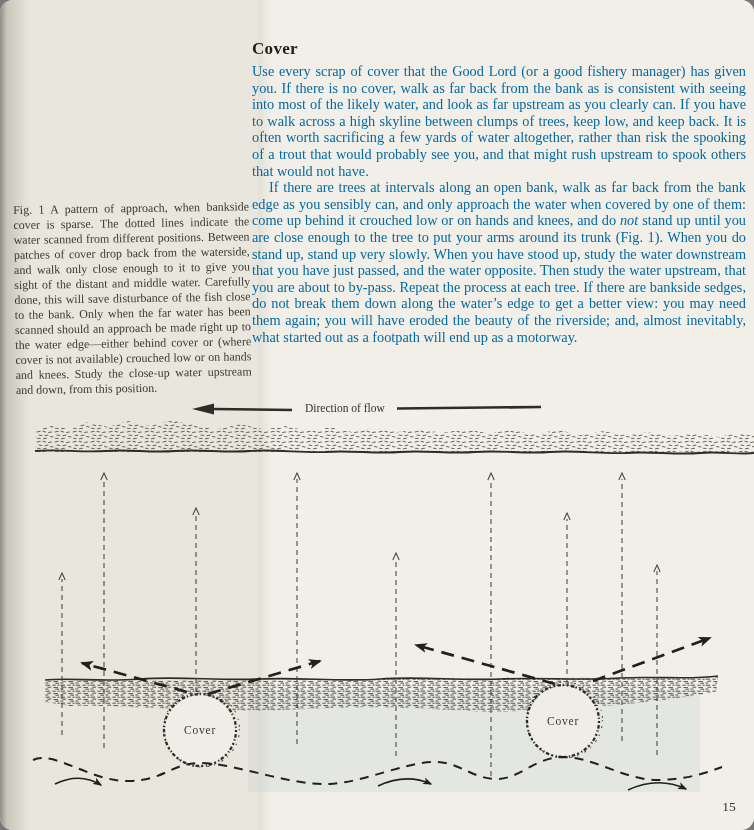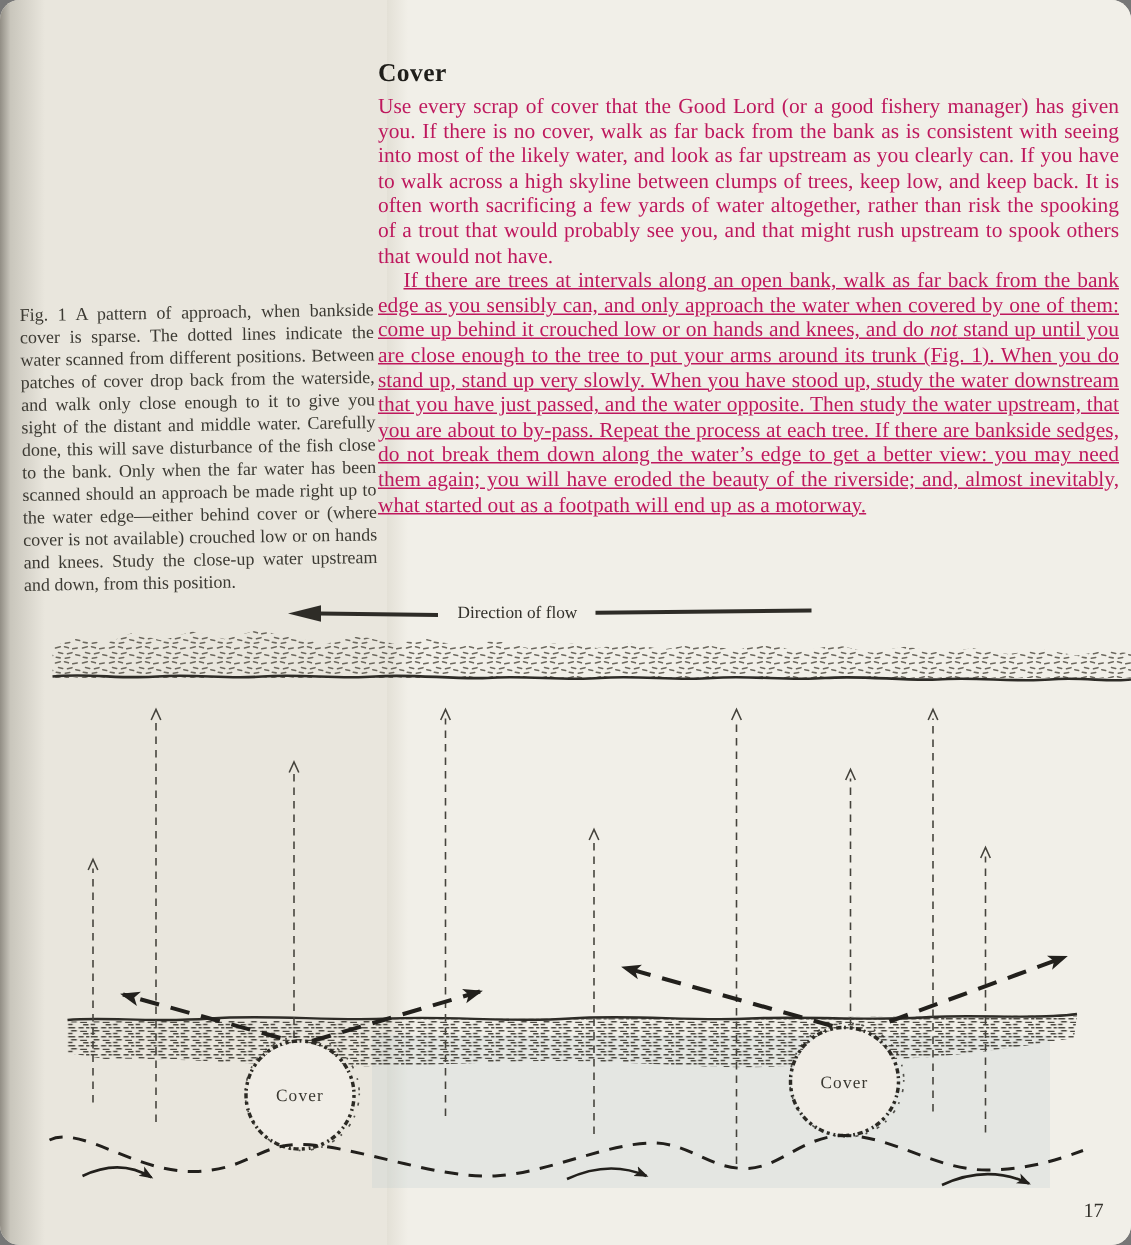--- a/index.html
+++ b/index.html
@@ -20,25 +20,25 @@
   .cool-patch{
     position:absolute;left:248px;top:690px;width:452px;height:102px;
     background:rgba(183,201,207,0.22);
   }
   .heading{
     position:absolute;left:252px;top:39px;
     font-size:17px;font-weight:bold;color:#1f1e1a;letter-spacing:.3px;
   }
   .body-text{
     position:absolute;left:252px;top:63px;width:494px;
-    font-size:14.3px;line-height:16.6px;color:#be185d;
+    font-size:14.3px;line-height:16.6px;color:#0369a1;
     text-align:justify;
   }
   .body-text p{margin:0;}
-  .body-text p.indent{text-indent:17px;text-decoration:underline;}
+  .body-text p.indent{text-indent:17px;}
   .caption{
     position:absolute;left:13px;top:203px;width:236px;
     font-size:12px;line-height:15px;color:#3c3a33;
     text-align:justify;
     transform:rotate(-0.9deg);transform-origin:left top;
   }
   .page-number{
     position:absolute;left:714px;top:799px;width:30px;
     font-size:13.5px;color:#35332d;text-align:center;
   }
@@ -65,21 +65,21 @@
 
   <div class="heading">Cover</div>
 
   <div class="body-text">
     <p>Use every scrap of cover that the Good Lord (or a good fishery manager) has given you. If there is no cover, walk as far back from the bank as is consistent with seeing into most of the likely water, and look as far upstream as you clearly can. If you have to walk across a high skyline between clumps of trees, keep low, and keep back. It is often worth sacrificing a few yards of water altogether, rather than risk the spooking of a trout that would probably see you, and that might rush upstream to spook others that would not have.</p>
     <p class="indent"><span>If there are trees at intervals along an open bank, walk as far back from the bank edge as you sensibly can, and only approach the water when covered by one of them: come up behind it crouched low or on hands and knees, and do </span><i>not</i><span> stand up until you are close enough to the tree to put your arms around its trunk (Fig. 1). When you do stand up, stand up very slowly. When you have stood up, study the water downstream that you have just passed, and the water opposite. Then study the water upstream, that you are about to by-pass. Repeat the process at each tree. If there are bankside sedges, do not break them down along the water’s edge to get a better view: you may need them again; you will have eroded the beauty of the riverside; and, almost inevitably, what started out as a footpath will end up as a motorway.</span></p>
   </div>
 
   <div class="caption">Fig. 1 A pattern of approach, when bankside cover is sparse. The dotted lines indicate the water scanned from different positions. Between patches of cover drop back from the waterside, and walk only close enough to it to give you sight of the distant and middle water. Carefully done, this will save disturbance of the fish close to the bank. Only when the far water has been scanned should an approach be made right up to the water edge—either behind cover or (where cover is not available) crouched low or on hands and knees. Study the close-up water upstream and down, from this position.</div>
 
-  <div class="page-number">17</div>
+  <div class="page-number">15</div>
 
   <svg class="diagram" viewBox="0 0 754 830">
     <defs>
       <pattern id="stip" width="18" height="10" patternUnits="userSpaceOnUse">
         <path d="M1,2 l3.2,-0.8 M7,1.2 l2.6,0.7 M12.5,2.5 l3,-0.5 M3,5 l2.8,0.6 M9,5.8 l3,-0.7 M14.5,6.5 l2.6,0.5 M1.5,8.2 l2.6,0.4 M7.5,8.8 l3,-0.5" stroke="#6b675d" stroke-width="1.05" fill="none" stroke-linecap="round"></path>
       </pattern>
       <pattern id="hatch" width="15" height="6" patternUnits="userSpaceOnUse">
         <path d="M0.5,1.2 h4.6 M7.4,1.2 h3.4 M12.4,1.2 h2.2 M2.4,3.2 h3.8 M8.4,3.6 h4.6 M0.4,5 h3 M10.4,5.2 h3.6" stroke="#4e4b43" stroke-width="0.95" fill="none"></path>
       </pattern>
       <marker id="mhead" markerWidth="14" markerHeight="11" refX="11" refY="5.5" orient="auto" markerUnits="userSpaceOnUse">

